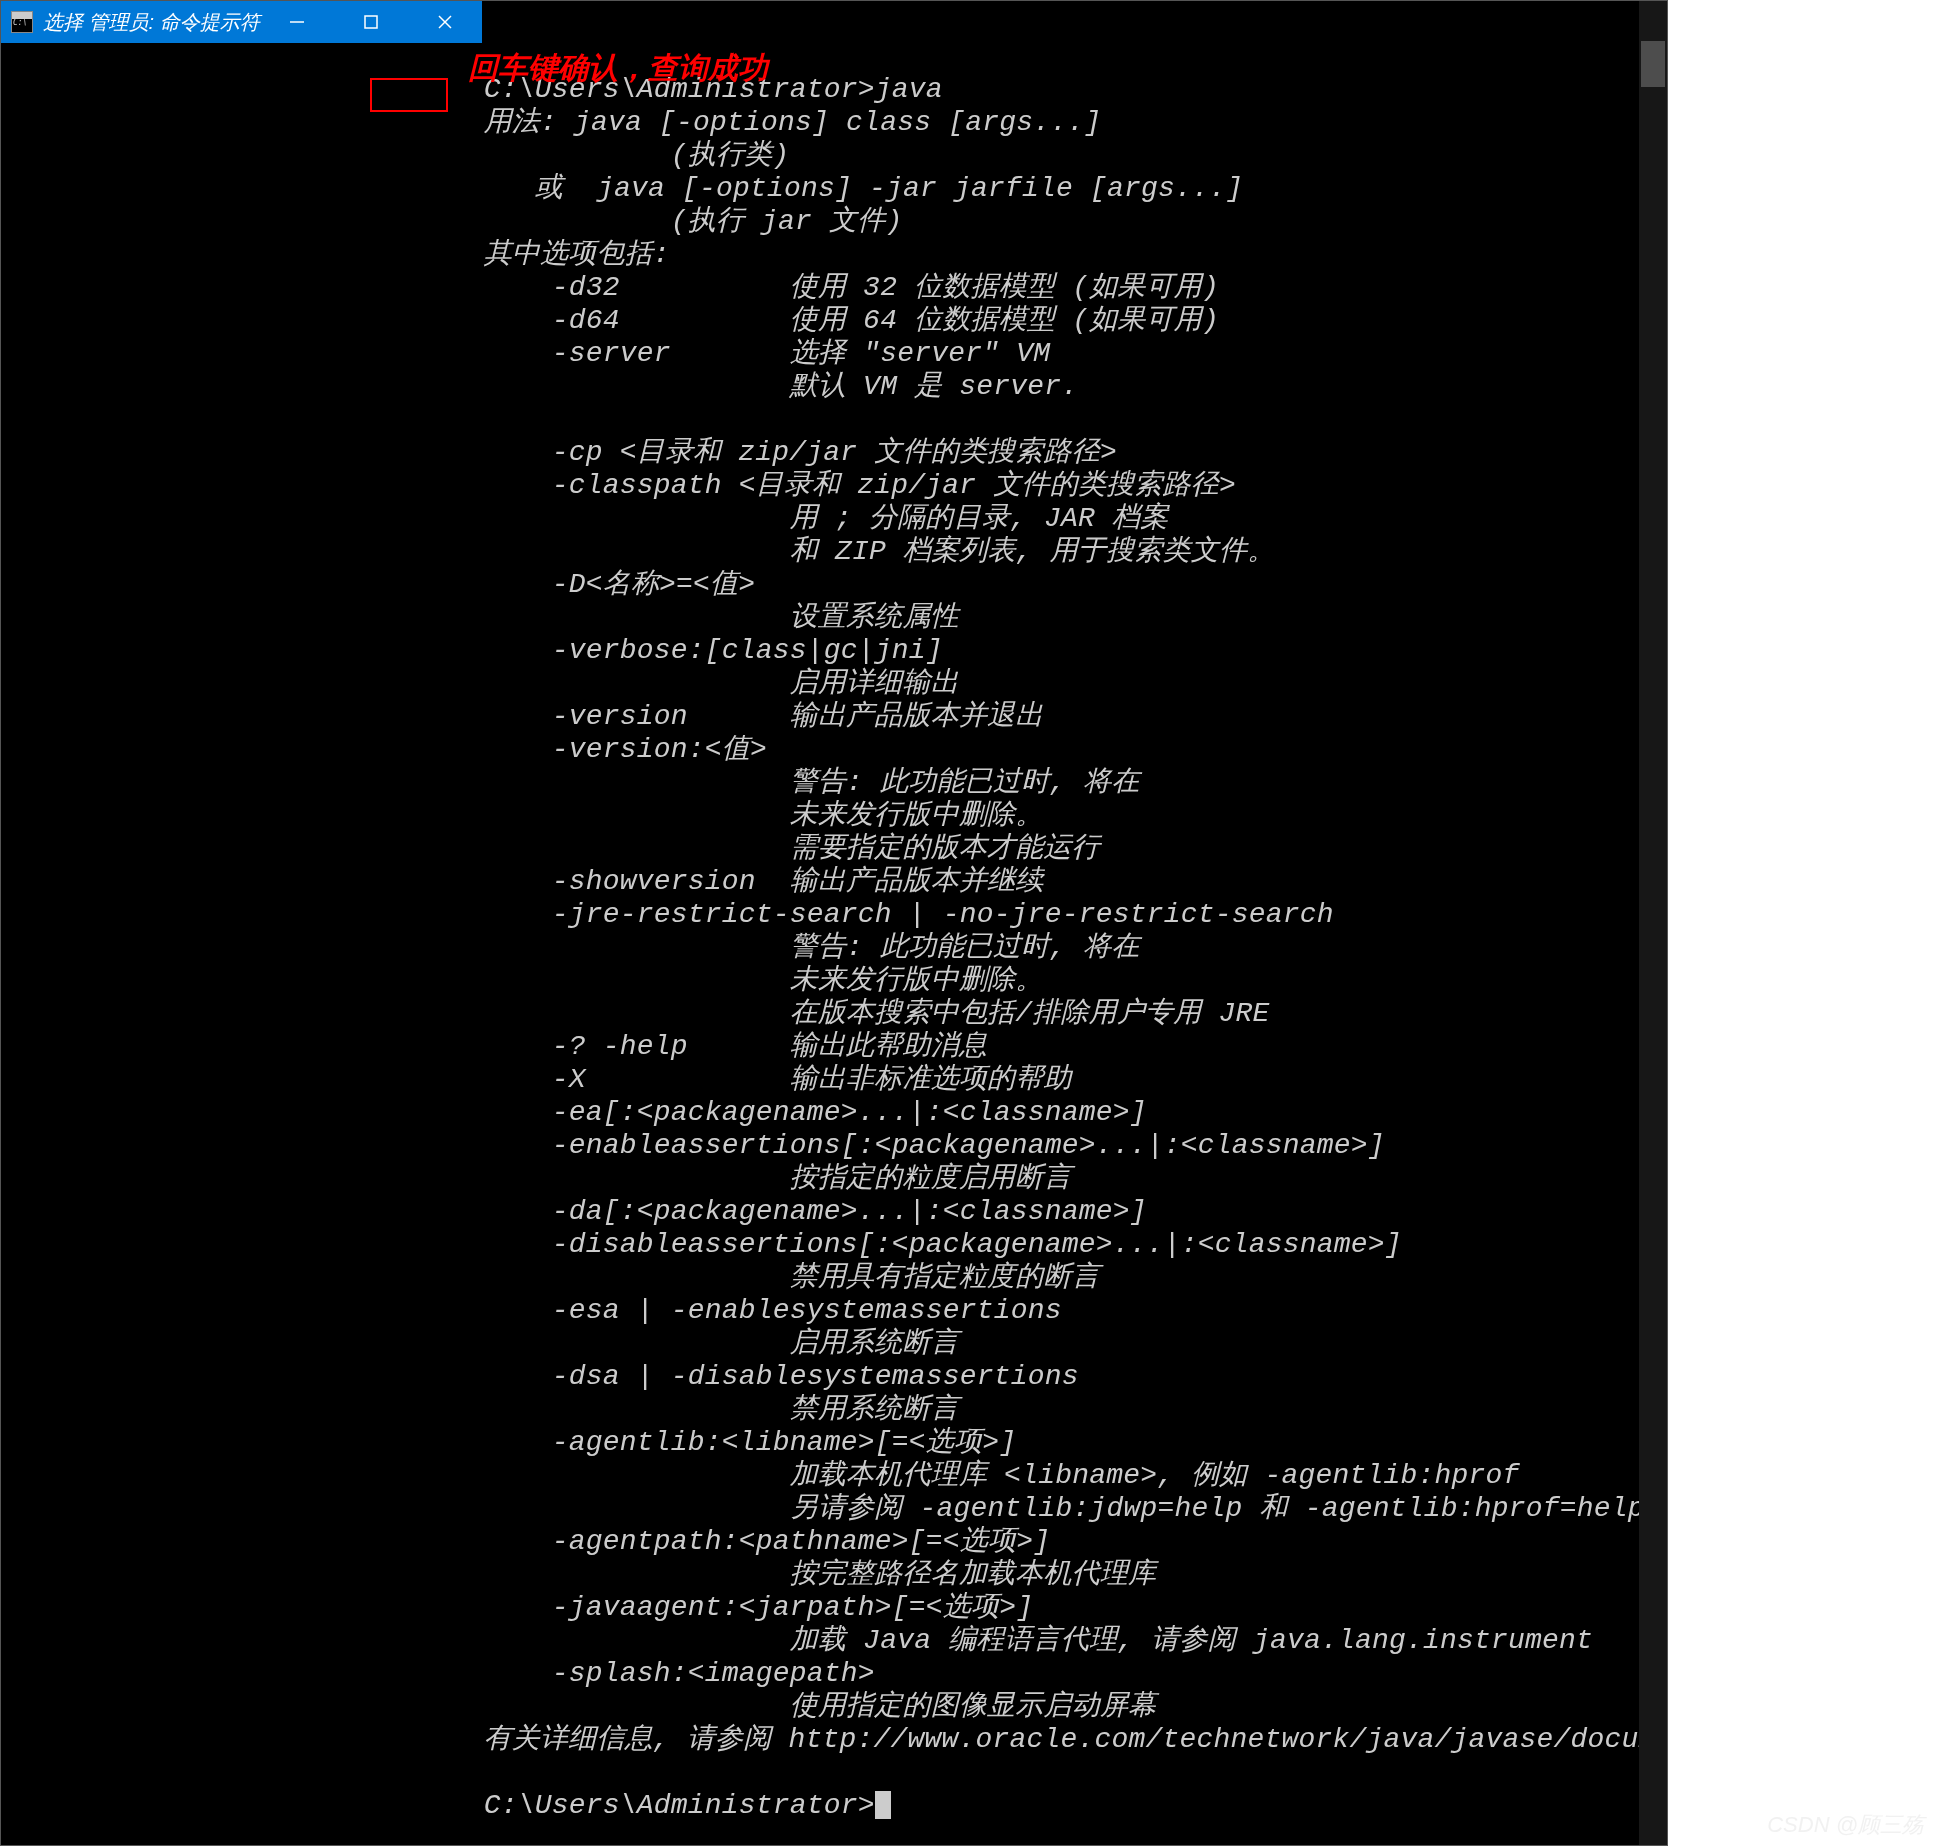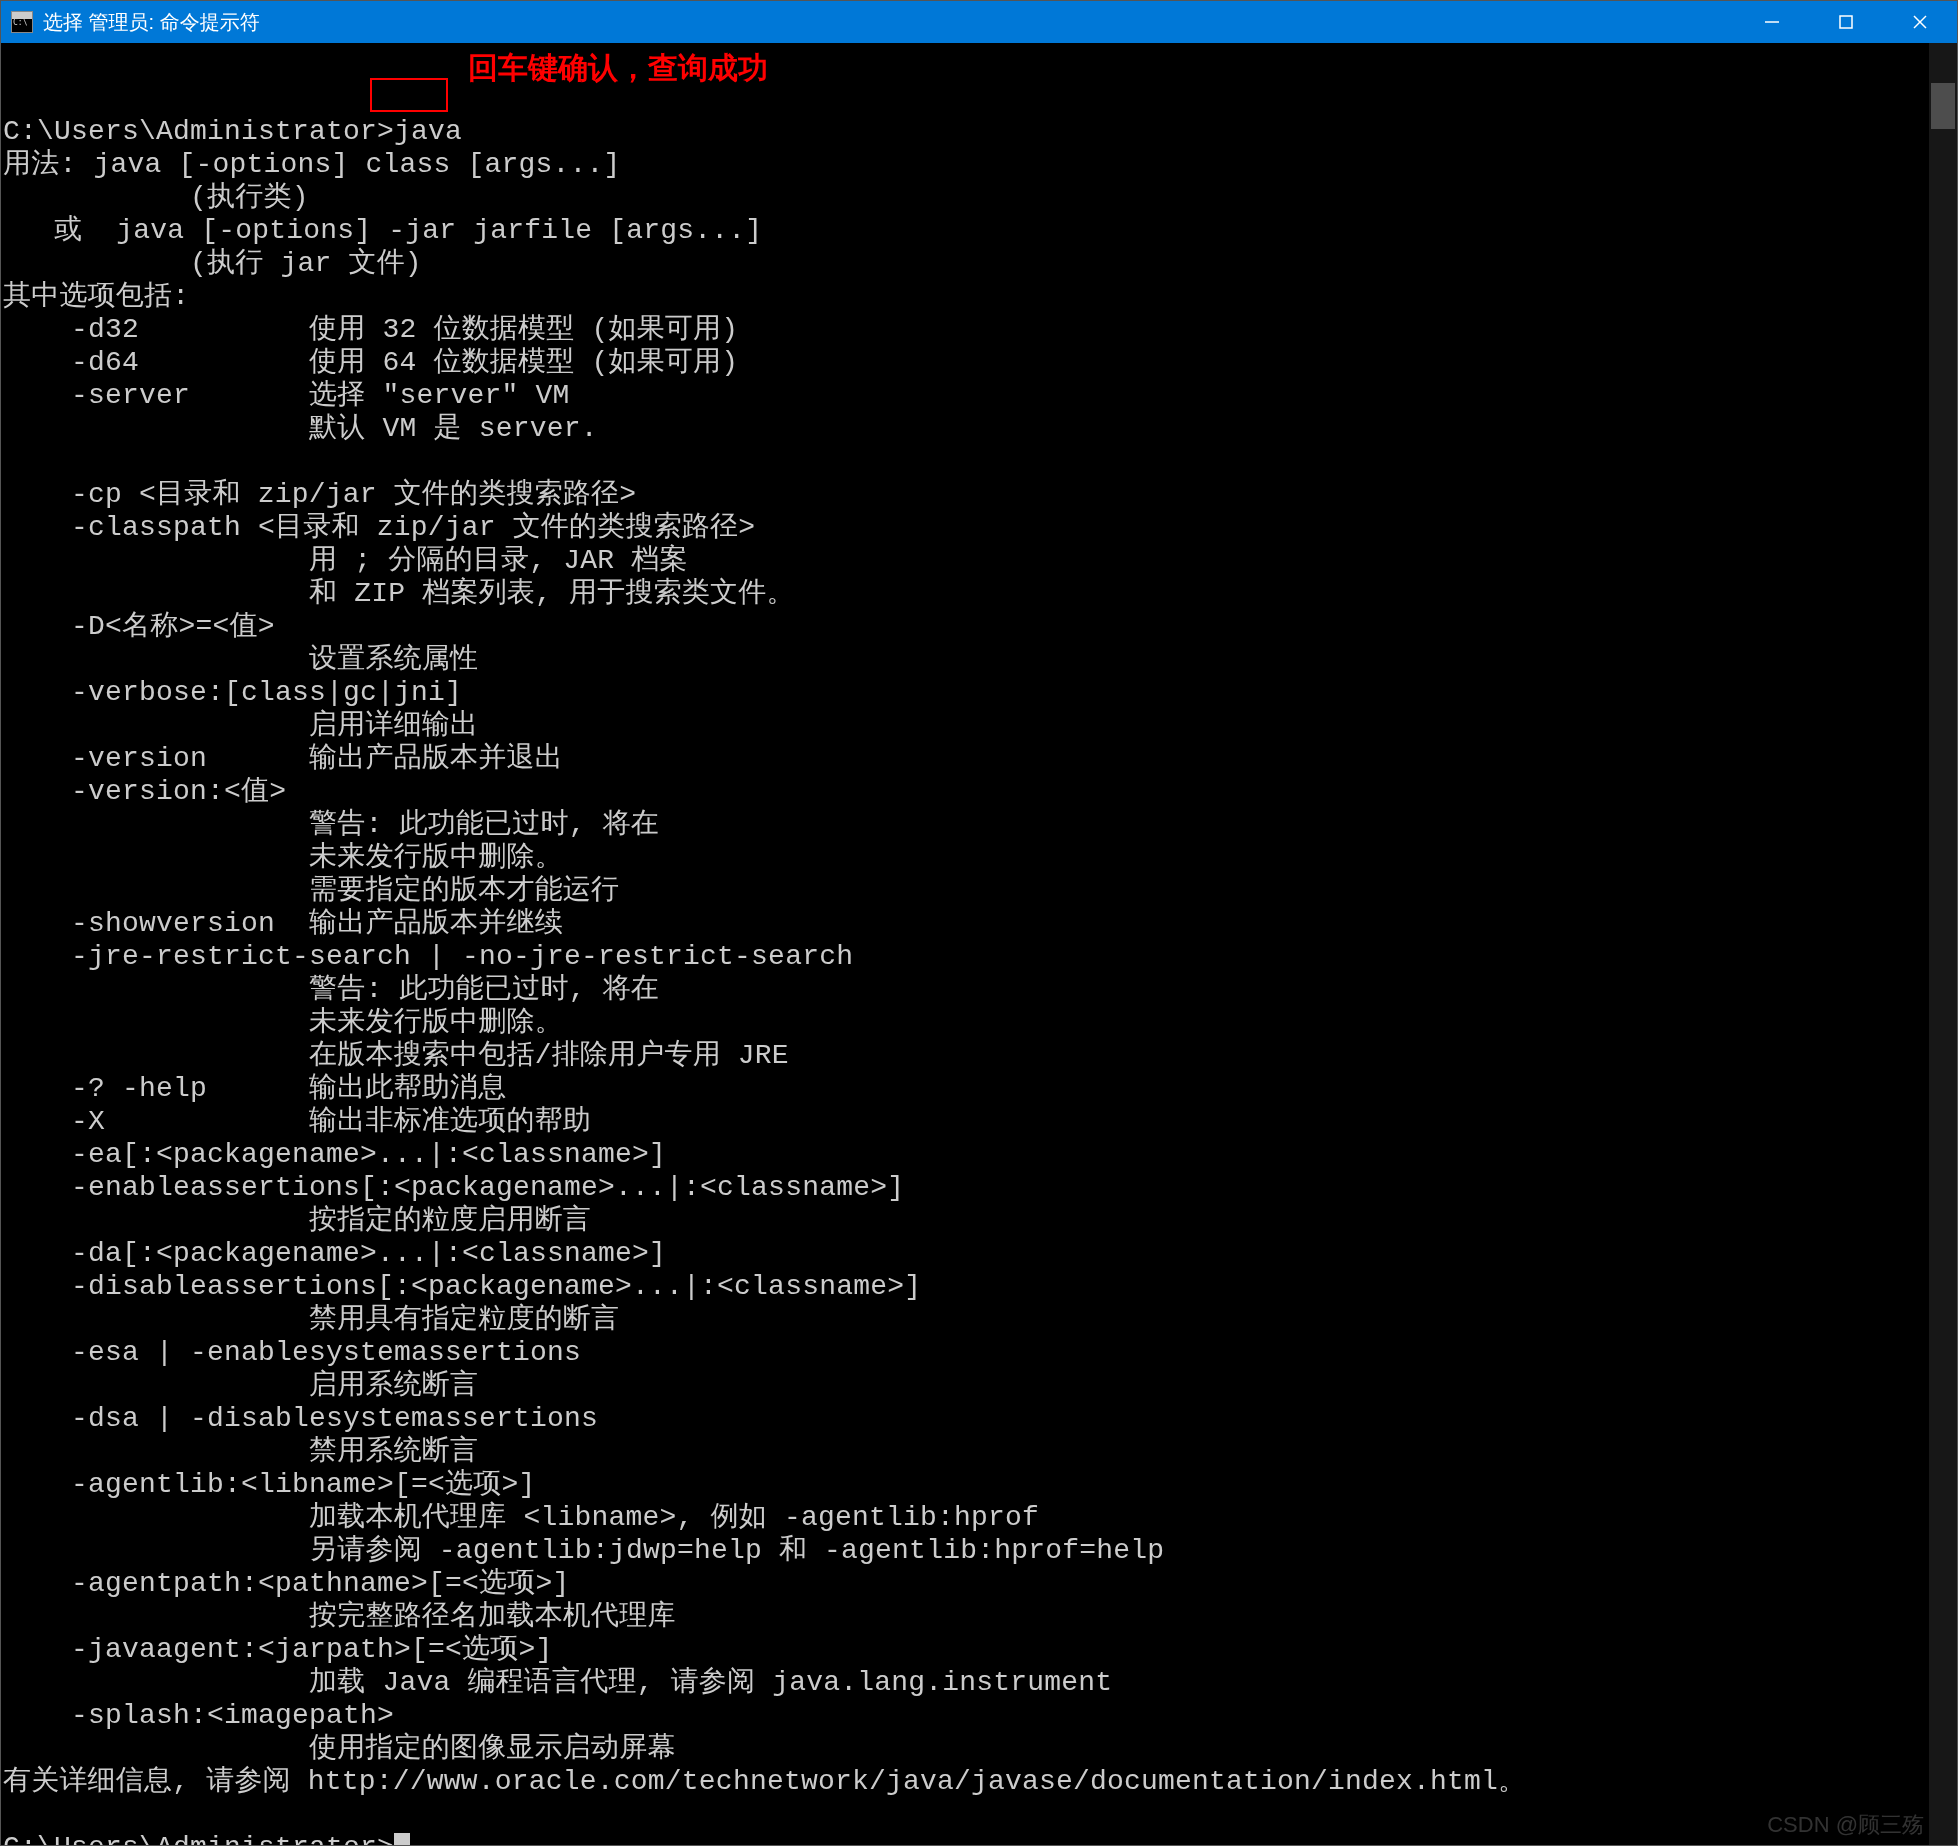--- a/index.html
+++ b/index.html
@@ -9,26 +9,26 @@
     }
     body {
       font-family: "Segoe UI", Arial, sans-serif;
       background: #fff;
       width: 1958px;
       height: 1846px;
       overflow: hidden;
       position: relative;
     }
     .window {
-      width: 1958px;
+      width: 1668px;
       height: 1846px;
       background: #000;
       display: flex;
-      flex-direction: column;
       border: 1px solid #555;
+      font-style: italic;
     }
     .titlebar {
       height: 42px;
       background: #0078D7;
       display: flex;
       align-items: center;
       color: #fff;
       font-size: 20px;
       flex-shrink: 0;
     }

